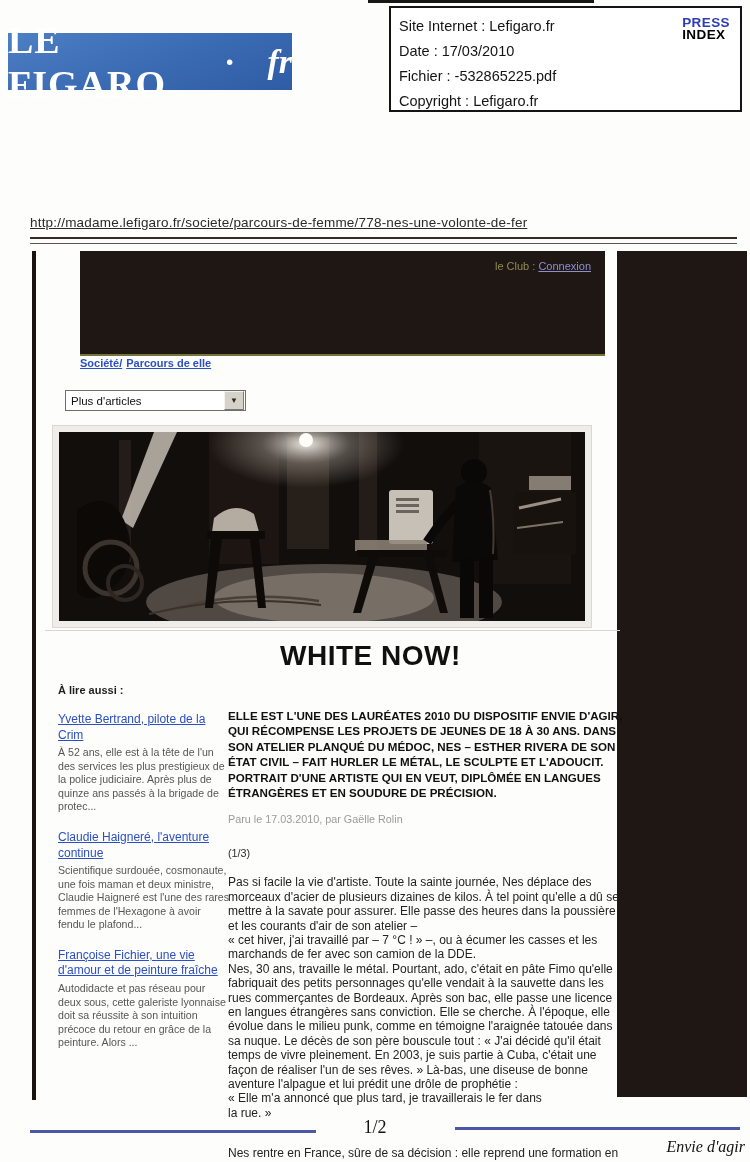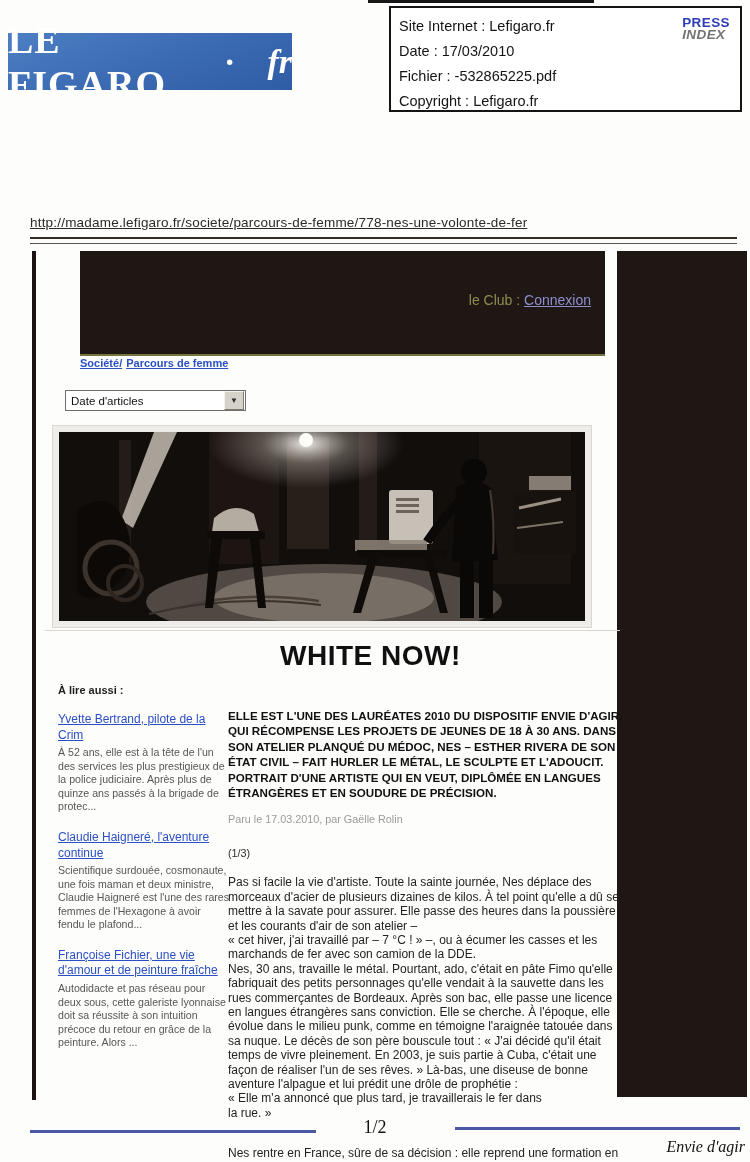--- a/index.html
+++ b/index.html
@@ -21,33 +21,33 @@
   .figaro-dot{font-weight:700;font-size:34px;margin:0 4px;}
   .figaro-fr{font-style:italic;font-weight:700;font-size:34px;}
   .info-box{
     left:389px;top:6px;width:353px;height:106px;border:2px solid #141414;
     box-sizing:border-box;padding:6px 10px 0 8px;background:#fff;
   }
   .info-line{font-size:14.5px;color:#141414;line-height:1.72;}
   .press-index{position:absolute;right:10px;top:9px;text-align:left;line-height:0.88;
     font-weight:800;font-size:13.5px;letter-spacing:0.4px;}
   .press-top{color:#2e3cb5;}
-  .press-bottom{color:#737373;font-style:italic;}
+  .press-bottom{color:#000000;}
 
   
   .page-url{left:30px;top:215px;font-size:13.5px;color:#2b2b2b;text-decoration:underline;letter-spacing:0.2px;}
   .rule-double{left:30px;top:237px;width:707px;height:4px;
     border-top:2px solid #332d26;border-bottom:1px solid #5a554c;}
 
   
   .vline-left{left:32px;top:251px;width:4px;height:849px;background:#1a1310;}
   .scan-header{left:80px;top:251px;width:525px;height:103px;background:#1e1714;
     border-bottom:2px solid #75743c;}
   .scan-right-col{left:617px;top:251px;width:130px;height:846px;background:#1e1714;}
-  .club{position:absolute;right:14px;top:9px;font-size:14px;margin-top:32px;}
+  .club{position:absolute;right:14px;top:9px;font-size:11px;}
   .club-label{color:#8d8d52;}
   .club-link{color:#8f8fd0;text-decoration:underline;}
 
   .breadcrumb{left:80px;top:357px;font-size:11px;font-weight:700;}
   .crumb{color:#2b4fc4;text-decoration:underline;margin-right:4px;}
 
   
   .dropdown{left:65px;top:390px;width:181px;height:21px;background:#fff;
     border:1px solid #6e6e6e;box-sizing:border-box;display:flex;align-items:center;}
   .dropdown-text{flex:1;font-size:11.5px;color:#111;padding-left:5px;white-space:nowrap;overflow:hidden;}
@@ -114,25 +114,25 @@
 <div class="abs vline-left"></div>
 <div class="abs scan-header">
   <div class="club">
     <span class="club-label">le Club :</span>
     <a class="club-link">Connexion</a>
   </div>
 </div>
 <div class="abs scan-right-col"></div>
 
 <div class="abs breadcrumb">
-  <a class="crumb">Société/</a><a class="crumb">Parcours de femme</a>
+  <a class="crumb">Société/</a><a class="crumb">Parcours de elle</a>
 </div>
 
 <div class="abs dropdown">
-  <span class="dropdown-text">Date d'articles</span>
+  <span class="dropdown-text">Plus d'articles</span>
   <span class="dropdown-btn">▼</span>
 </div>
 
 <div class="abs photo-frame">
   <svg width="526" height="189" viewBox="0 0 526 189">
     <defs>
       <radialGradient id="glow" cx="50%" cy="50%" r="50%">
         <stop offset="0%" stop-color="#f7f4ee" stop-opacity="0.95"></stop>
         <stop offset="45%" stop-color="#b7aea3" stop-opacity="0.4"></stop>
         <stop offset="100%" stop-color="#b7aea3" stop-opacity="0"></stop>

